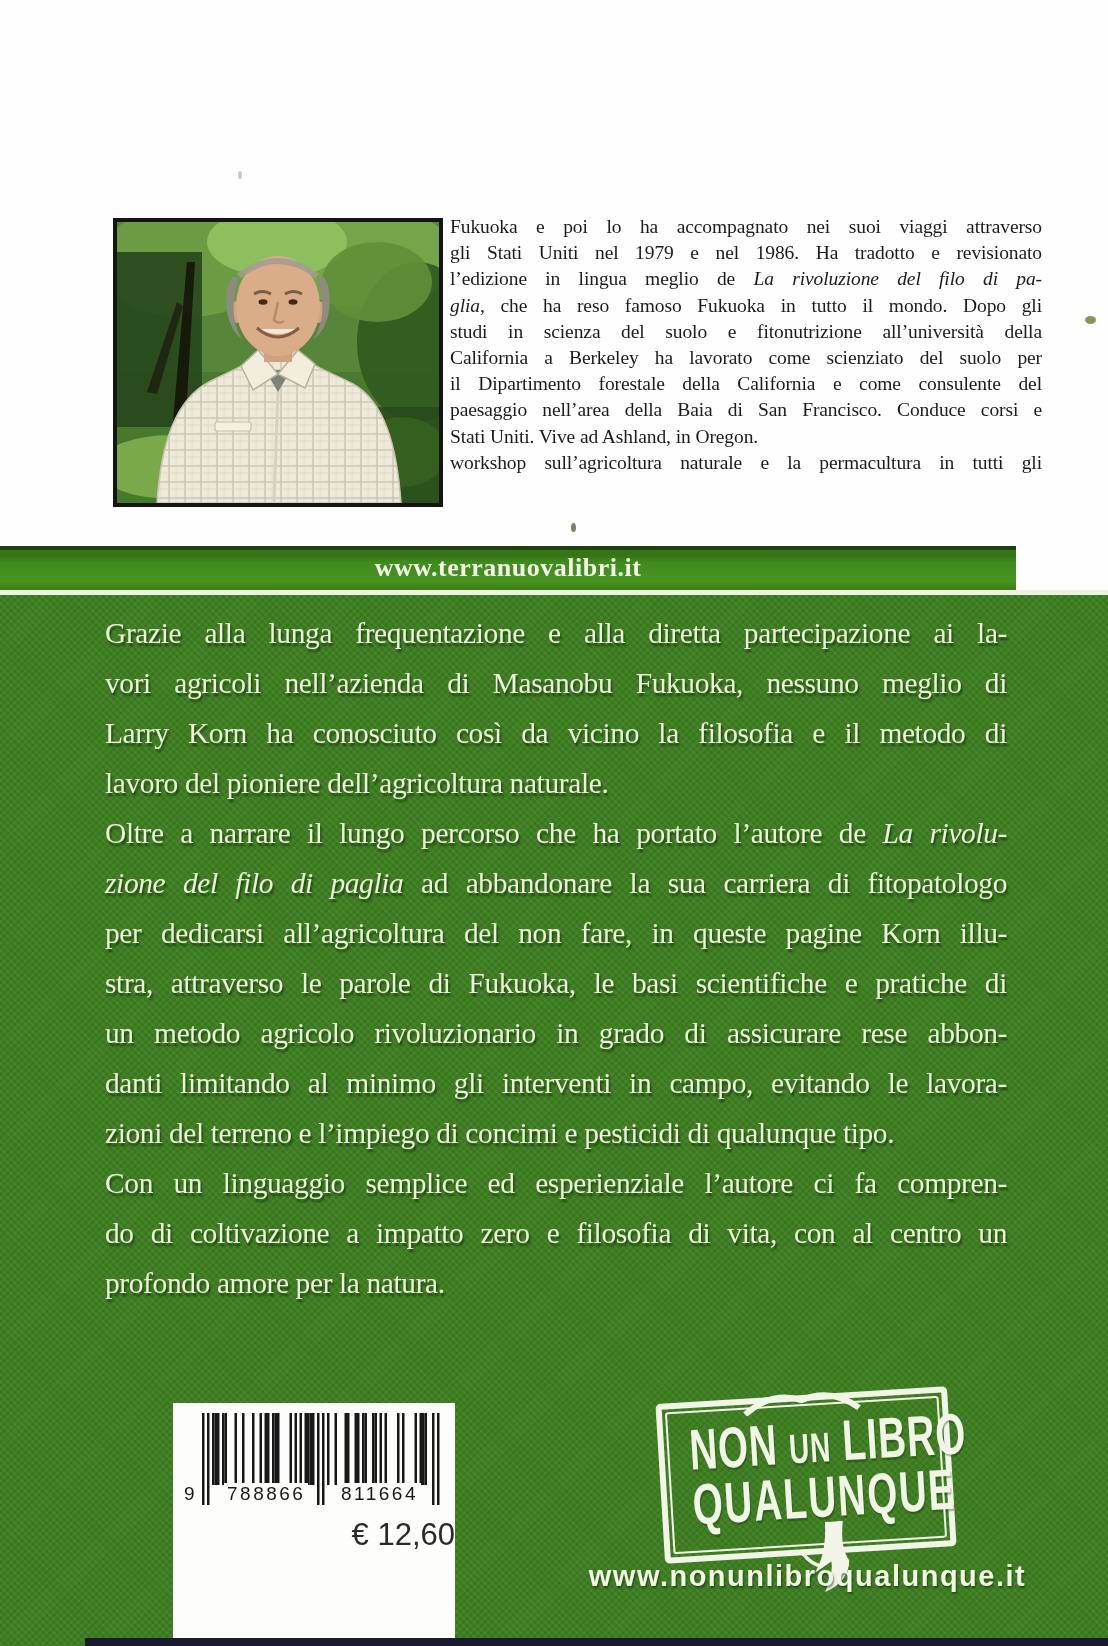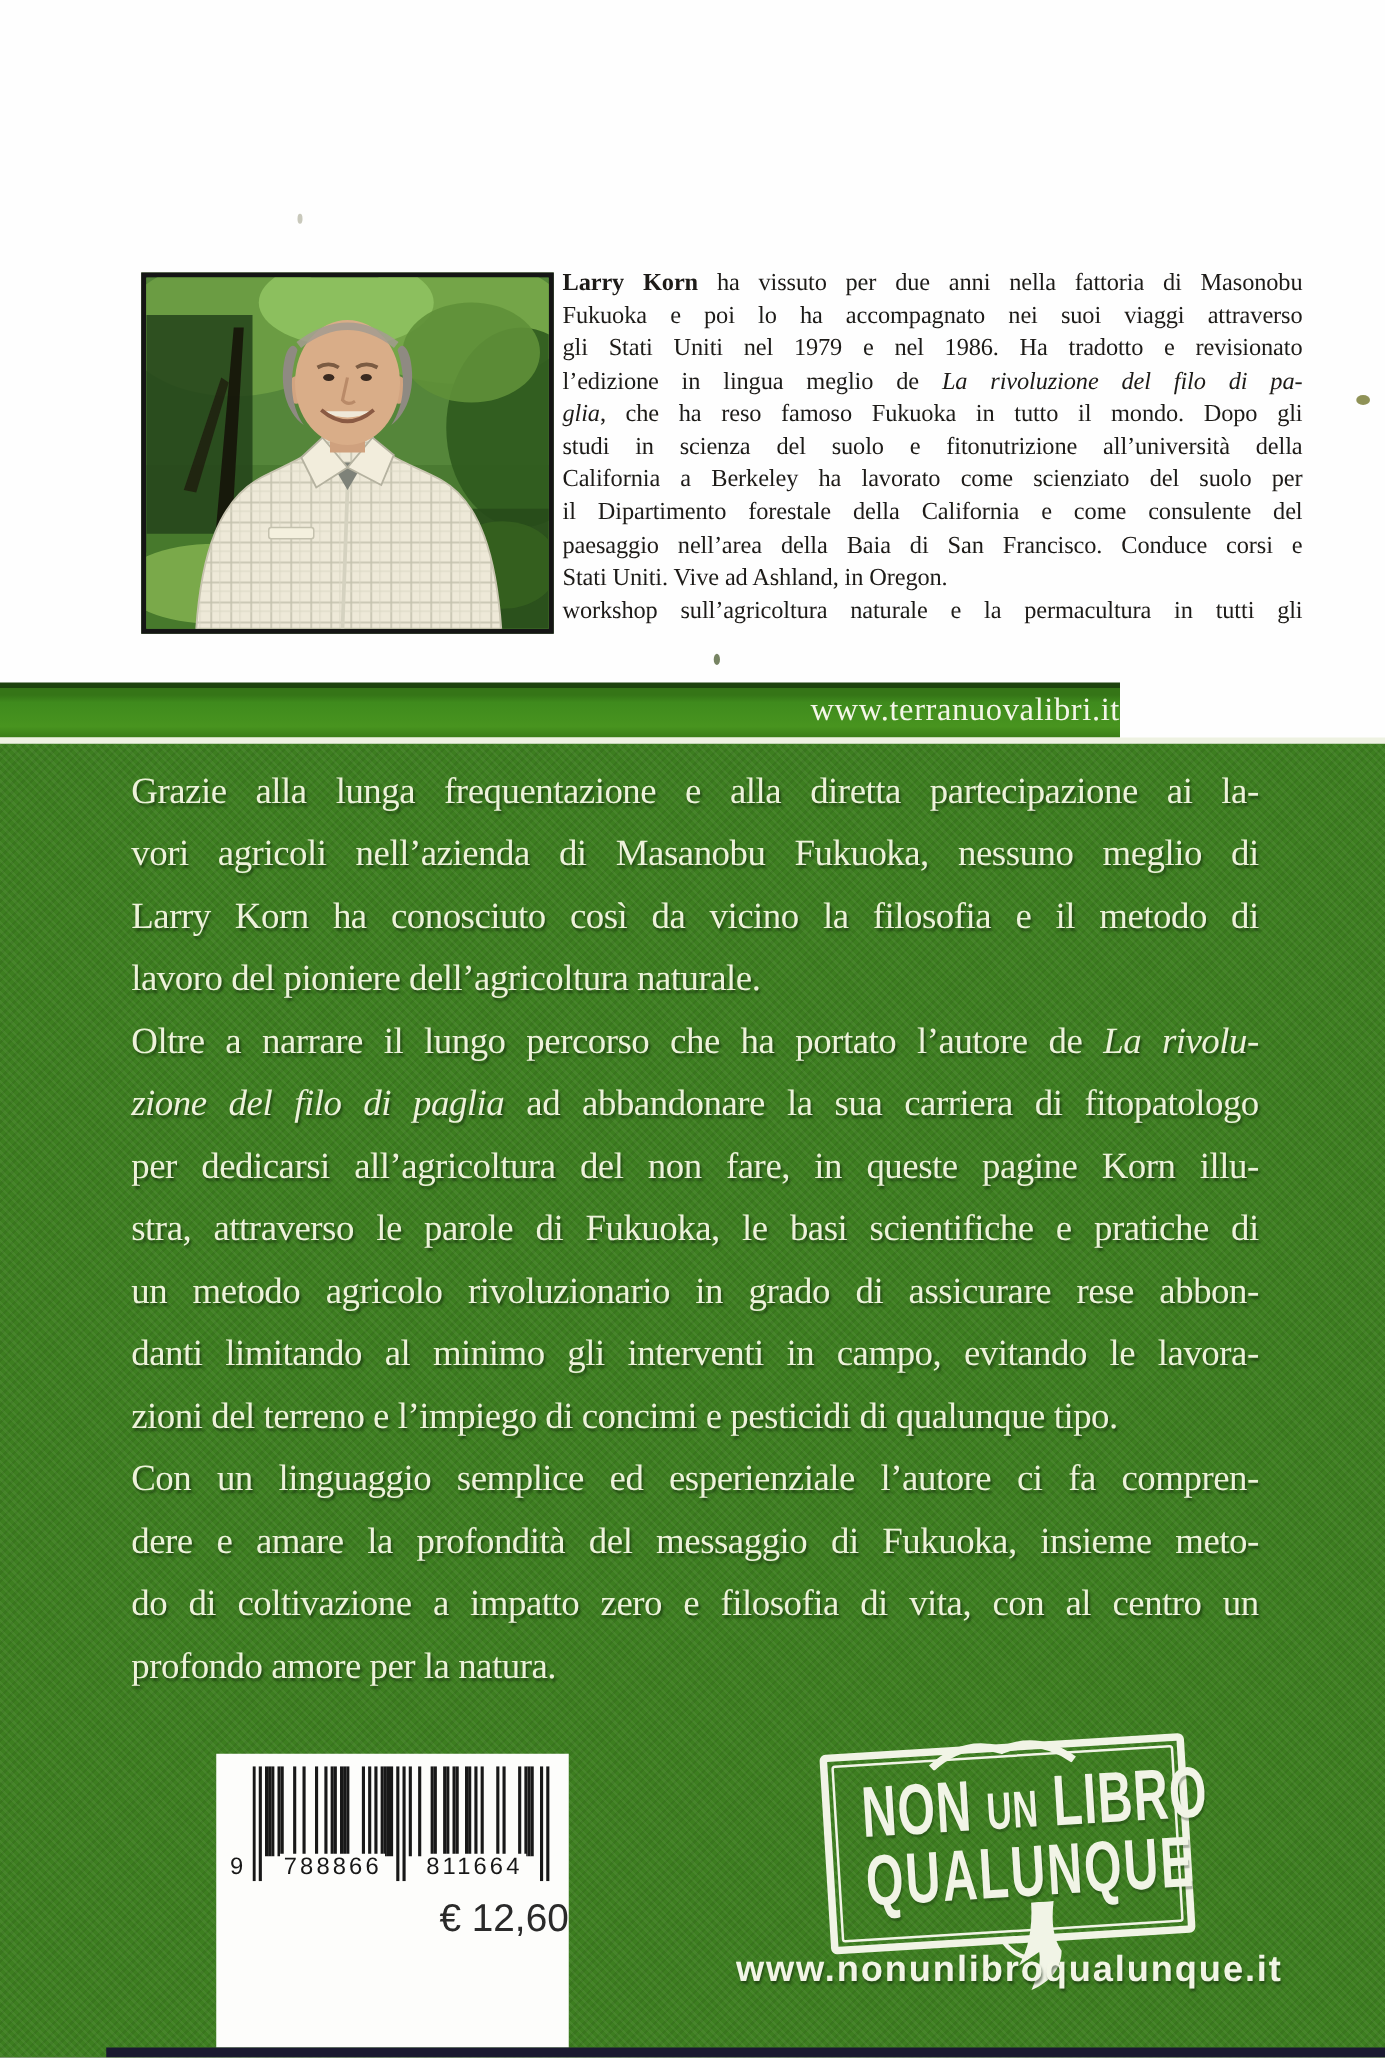--- a/index.html
+++ b/index.html
@@ -20,23 +20,23 @@
   }
   .bio-line{
     font-size:19.5px;line-height:26.2px;letter-spacing:-0.1px;
     text-align:justify;text-align-last:justify;white-space:normal;
   }
   .bio-line.flush{text-align-last:left;}
   .it{font-style:italic;}
   .bd{font-weight:bold;}
   
   .band{
-    position:absolute;left:0;top:546px;width:896px;height:44px;
+    position:absolute;left:0;top:546px;width:1016px;height:44px;
     background:linear-gradient(#1d420d 0 4px, #357517 4px 10px, #3f8b1d 16px, #48941f 80%, #3a7d18);
-    display:flex;align-items:center;justify-content:flex-end;
+    display:flex;align-items:center;justify-content:center;font-weight:bold;
   }
   .band span{
     color:#f4f6e8;font-size:26px;letter-spacing:0.5px;
     font-family:"Liberation Serif", serif;
   }
   .separator{position:absolute;left:0;top:590px;width:1108px;height:5px;background:#eef2e2;}
   
   .green-main{
     position:absolute;left:0;top:595px;width:1108px;height:1247px;
     background:
@@ -155,21 +155,20 @@
       <path d="M168,72 Q176,67 185,72" stroke="#7b5b42" stroke-width="3" fill="none"></path>
       <ellipse cx="146" cy="80" rx="4.5" ry="2.8" fill="#3a2a20"></ellipse>
       <ellipse cx="176" cy="80" rx="4.5" ry="2.8" fill="#3a2a20"></ellipse>
       <path d="M161,80 L157,98 Q161,103 167,99" stroke="#b98a68" stroke-width="2.5" fill="none"></path>
       <path d="M142,107 Q161,117 180,107" fill="#efe8d8"></path>
       <path d="M140,106 Q161,124 182,106" stroke="#8a5a43" stroke-width="3" fill="none"></path>
     </svg>
   </div>
 
   <div class="bio">
-      <div class="bio-line"><span class="bd">Larry Korn</span><span> ha vissuto per due anni nella fattoria di Masonobu</span></div>
       <div class="bio-line"><span>Fukuoka e poi lo ha accompagnato nei suoi viaggi attraverso</span></div>
       <div class="bio-line"><span>gli Stati Uniti nel 1979 e nel 1986. Ha tradotto e revisionato</span></div>
       <div class="bio-line"><span>l’edizione in lingua meglio de </span><span class="it">La rivoluzione del filo di pa-</span></div>
       <div class="bio-line"><span class="it">glia</span><span>, che ha reso famoso Fukuoka in tutto il mondo. Dopo gli</span></div>
       <div class="bio-line"><span>studi in scienza del suolo e fitonutrizione all’università della</span></div>
       <div class="bio-line"><span>California a Berkeley ha lavorato come scienziato del suolo per</span></div>
       <div class="bio-line"><span>il Dipartimento forestale della California e come consulente del</span></div>
       <div class="bio-line"><span>paesaggio nell’area della Baia di San Francisco. Conduce corsi e</span></div>
       <div class="bio-line flush"><span>Stati Uniti. Vive ad Ashland, in Oregon.</span></div>
       <div class="bio-line"><span>workshop sull’agricoltura naturale e la permacultura in tutti gli</span></div>
@@ -188,21 +187,20 @@
         <div class="desc-line"><span>Larry Korn ha conosciuto così da vicino la filosofia e il metodo di</span></div>
         <div class="desc-line flush"><span>lavoro del pioniere dell’agricoltura naturale.</span></div>
         <div class="desc-line"><span>Oltre a narrare il lungo percorso che ha portato l’autore de </span><span class="it">La rivolu-</span></div>
         <div class="desc-line"><span class="it">zione del filo di paglia</span><span> ad abbandonare la sua carriera di fitopatologo</span></div>
         <div class="desc-line"><span>per dedicarsi all’agricoltura del non fare, in queste pagine Korn illu-</span></div>
         <div class="desc-line"><span>stra, attraverso le parole di Fukuoka, le basi scientifiche e pratiche di</span></div>
         <div class="desc-line"><span>un metodo agricolo rivoluzionario in grado di assicurare rese abbon-</span></div>
         <div class="desc-line"><span>danti limitando al minimo gli interventi in campo, evitando le lavora-</span></div>
         <div class="desc-line flush"><span>zioni del terreno e l’impiego di concimi e pesticidi di qualunque tipo.</span></div>
         <div class="desc-line"><span>Con un linguaggio semplice ed esperienziale l’autore ci fa compren-</span></div>
-        <div class="desc-line"><span>dere e amare la profondità del messaggio di Fukuoka, insieme meto-</span></div>
         <div class="desc-line"><span>do di coltivazione a impatto zero e filosofia di vita, con al centro un</span></div>
         <div class="desc-line flush"><span>profondo amore per la natura.</span></div>
       </div>
 
     <div class="isbn-block">
       <div class="barcode-wrap">
         <svg id="barcode-svg" width="238" height="92" viewBox="0 0 238 92">
             <rect x="0.0" y="0" width="2.5" height="92"></rect>
             <rect x="5.0" y="0" width="2.5" height="92"></rect>
             <rect x="10.0" y="0" width="2.5" height="72"></rect>

